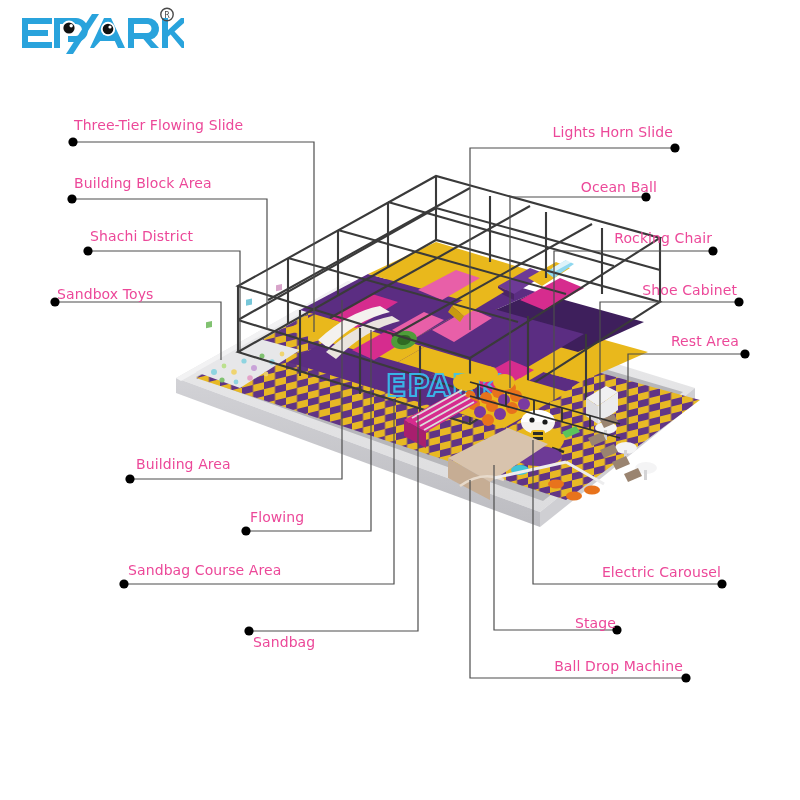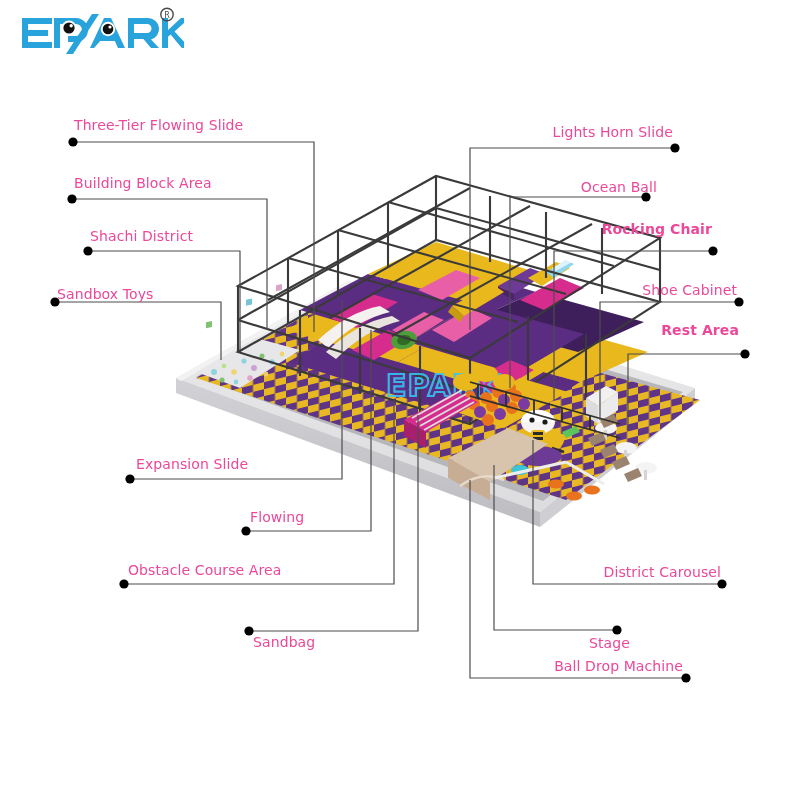--- a/index.html
+++ b/index.html
@@ -386,25 +386,25 @@
       </g>
     </svg>
 
   <div id="label-layer">
       <div class="lbl" style="left: 74px; top: 118px;">Three-Tier Flowing Slide</div>
       <div class="lbl" style="left: 74px; top: 176px;">Building Block Area</div>
       <div class="lbl" style="left: 90px; top: 229px; text-align: center;">Shachi District</div>
       <div class="lbl" style="left: 57px; top: 287px;">Sandbox Toys</div>
       <div class="lbl r" style="left: 673px; top: 125px;">Lights Horn Slide</div>
       <div class="lbl r" style="left: 645px; top: 180px; margin-left: 12px;">Ocean Ball</div>
-      <div class="lbl r" style="left: 712px; top: 222px; font-weight: bold;">Rocking Chair</div>
+      <div class="lbl r" style="left: 712px; top: 231px;">Rocking Chair</div>
       <div class="lbl r" style="left: 737px; top: 283px;">Shoe Cabinet</div>
-      <div class="lbl r" style="left: 739px; top: 323px; font-weight: bold;">Rest Area</div>
-      <div class="lbl" style="left: 136px; top: 457px;">Expansion Slide</div>
+      <div class="lbl r" style="left: 739px; top: 334px;">Rest Area</div>
+      <div class="lbl" style="left: 136px; top: 457px;">Building Area</div>
       <div class="lbl" style="left: 250px; top: 510px;">Flowing</div>
-      <div class="lbl" style="left: 128px; top: 563px;">Obstacle Course Area</div>
+      <div class="lbl" style="left: 128px; top: 563px;">Sandbag Course Area</div>
       <div class="lbl" style="left: 253px; top: 635px;">Sandbag</div>
-      <div class="lbl r" style="left: 721px; top: 565px;">District Carousel</div>
-      <div class="lbl r" style="left: 616px; top: 636px; margin-left: 14px;">Stage</div>
+      <div class="lbl r" style="left: 721px; top: 565px;">Electric Carousel</div>
+      <div class="lbl r" style="left: 616px; top: 616px;">Stage</div>
       <div class="lbl r" style="left: 683px; top: 659px;">Ball Drop Machine</div>
     </div>
 
 </div>
 
 </body></html>

